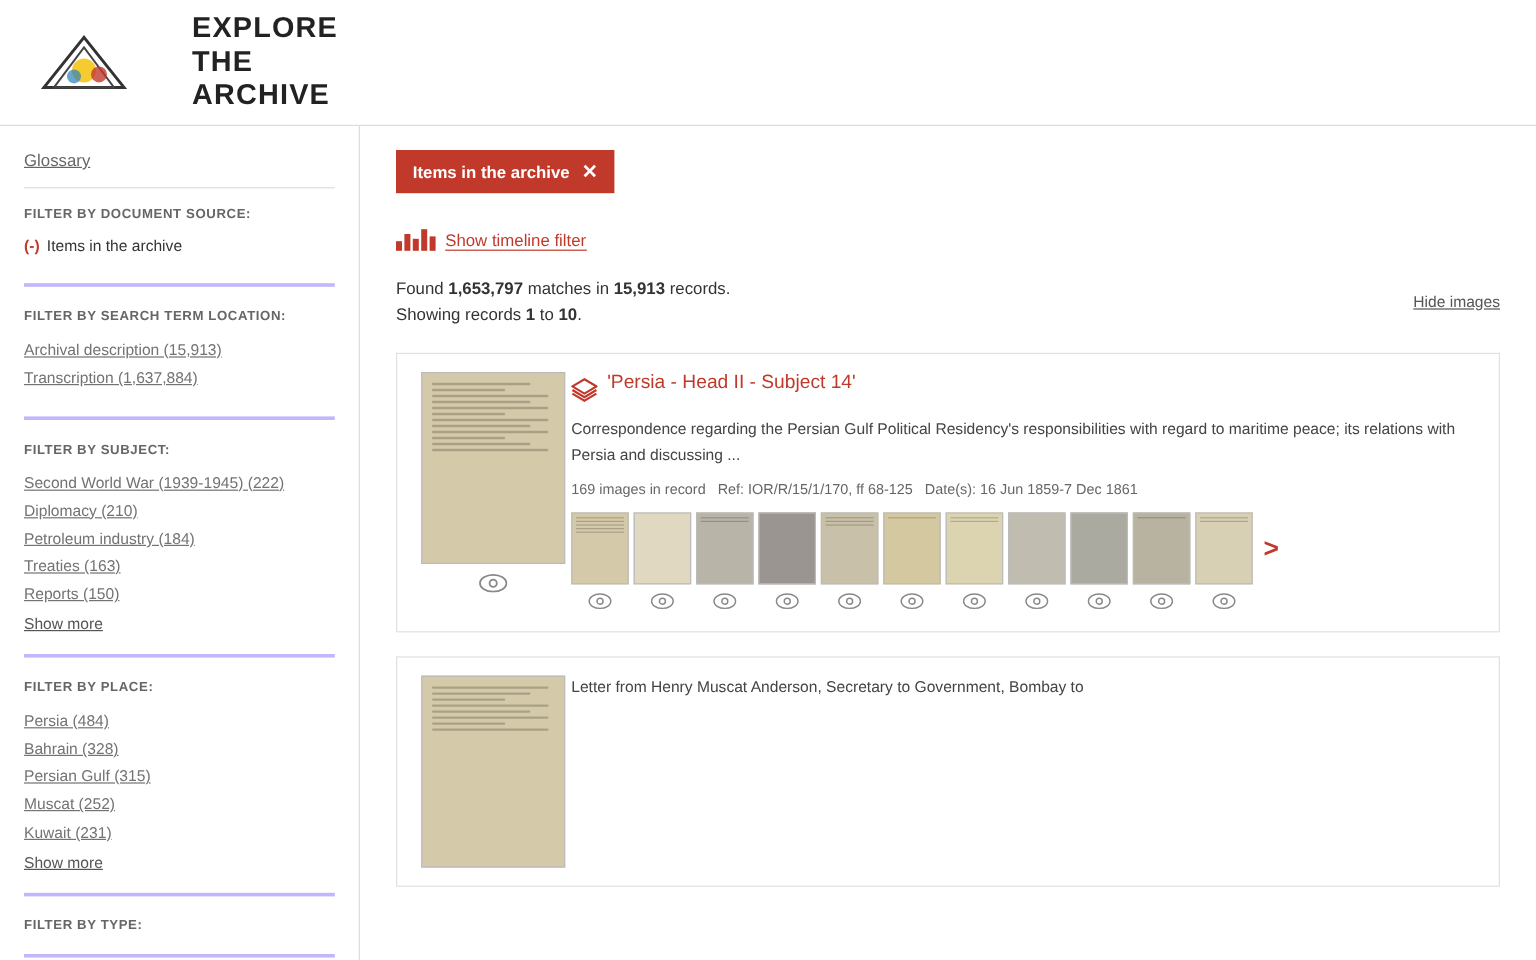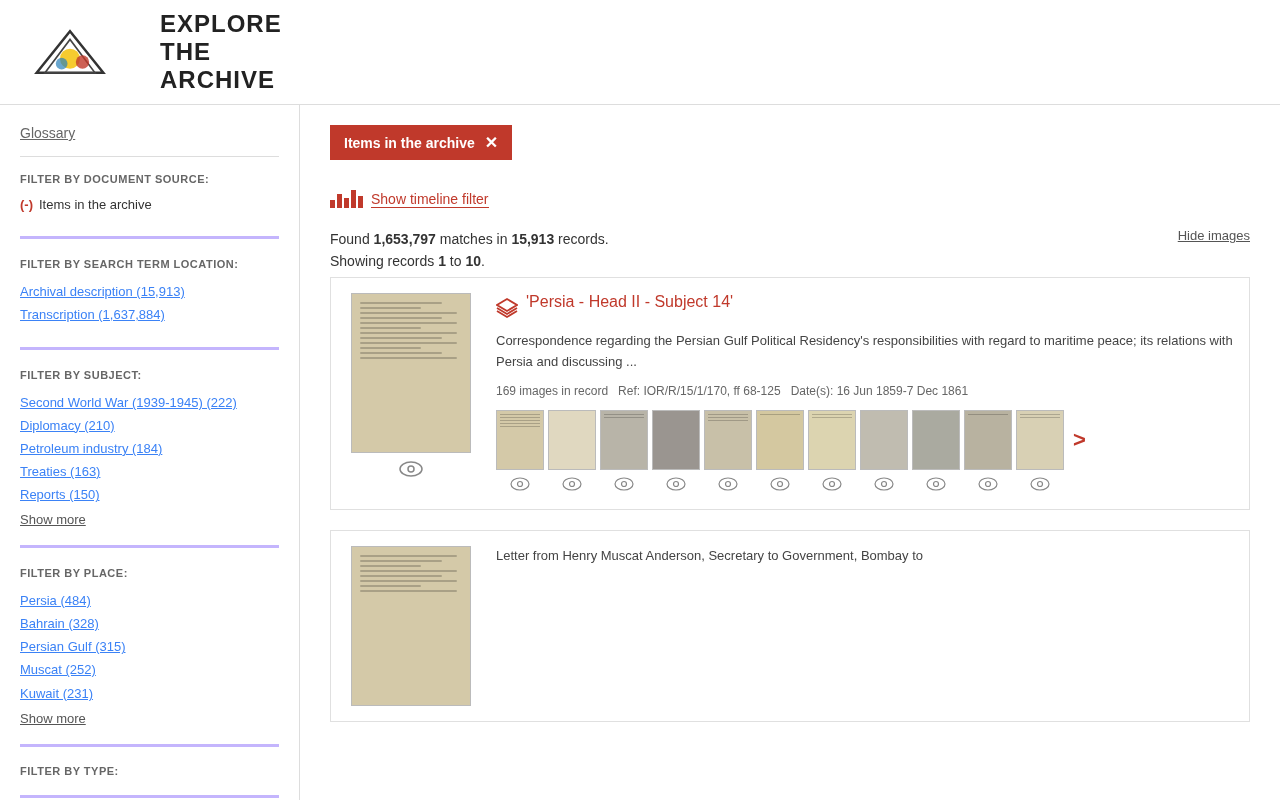--- a/index.html
+++ b/index.html
@@ -15,21 +15,21 @@
     
     .layout { display: flex; min-height: 740px; }
 
     
     .sidebar { width: 300px; min-width: 300px; border-right: 1px solid #ddd; padding: 20px 20px; }
     .sidebar-glossary { font-size: 14px; color: #666; text-decoration: underline; cursor: pointer; padding-bottom: 15px; border-bottom: 1px solid #ddd; margin-bottom: 15px; }
     .filter-section { margin-bottom: 18px; padding-bottom: 18px; border-bottom: 3px solid #c4b5fd; }
     .filter-title { font-size: 11px; font-weight: bold; color: #666; letter-spacing: 0.5px; text-transform: uppercase; margin-bottom: 10px; line-height: 1.4; }
     .filter-active { display: flex; align-items: center; font-size: 13px; color: #333; margin-bottom: 6px; }
     .filter-active .minus { color: #c0392b; margin-right: 6px; font-weight: bold; }
-    .filter-link { font-size: 13px; color: #3b82f6; text-decoration: underline; cursor: pointer; margin-bottom: 5px; display: block; line-height: 1.4; }
+    .filter-link { font-size: 13px; color: #737373; text-decoration: underline; cursor: pointer; margin-bottom: 5px; display: block; line-height: 1.4; }
     .show-more { font-size: 13px; color: #555; text-decoration: underline; cursor: pointer; margin-top: 8px; display: block; }
     .filter-type-title { font-size: 11px; font-weight: bold; color: #666; letter-spacing: 0.5px; text-transform: uppercase; margin-top: 5px; }
 
     
     .main { flex: 1; padding: 20px 30px; }
 
     
     .search-row { display: flex; align-items: center; justify-content: space-between; margin-bottom: 15px; }
     .search-box { display: flex; align-items: center; }
     .search-input { width: 290px; height: 44px; border: 1px solid #ccc; padding: 0 12px; font-size: 14px; color: #999; outline: none; }
@@ -41,27 +41,27 @@
     .active-tag { display: inline-flex; align-items: center; background: #c0392b; color: white; padding: 8px 14px; font-size: 14px; font-weight: bold; margin-bottom: 15px; }
     .active-tag .close-x { margin-left: 10px; cursor: pointer; font-size: 16px; }
 
     
     .timeline-row { display: flex; align-items: center; margin-bottom: 20px; }
     .bar-icon { display: flex; align-items: flex-end; gap: 2px; margin-right: 8px; }
     .bar-icon span { display: inline-block; background: #c0392b; width: 5px; }
     .timeline-link { color: #c0392b; text-decoration: none; font-size: 14px; cursor: pointer; border-bottom: 1px solid #c0392b; }
 
     
-    .results-header { display: flex; justify-content: space-between; align-items: flex-start; margin-bottom: 4px; }
+    .results-header { display: flex; justify-content: space-between; align-items: center; margin-bottom: 20px; }
     .results-text { font-size: 14px; line-height: 1.6; color: #333; }
     .results-text strong { font-weight: bold; }
     .hide-images { font-size: 13px; color: #555; text-decoration: underline; cursor: pointer; }
 
     
-    .result-item { display: flex; border: 1px solid #e0e0e0; margin-bottom: 20px; padding: 15px; gap: 20px; background: #fff; }
+    .result-item { display: flex; border: 1px solid #e0e0e0; margin-bottom: 20px; padding: 15px; background: #fff; }
     .result-thumb { width: 130px; min-width: 130px; display: flex; flex-direction: column; align-items: center; }
     .thumb-img { width: 120px; height: 160px; background: #d4c9a8; border: 1px solid #bbb; display: flex; align-items: center; justify-content: center; overflow: hidden; }
     .thumb-lines { width: 100%; height: 100%; display: flex; flex-direction: column; justify-content: flex-start; padding: 8px; gap: 3px; }
     .thumb-line { height: 2px; background: rgba(0,0,0,0.2); border-radius: 1px; }
     .thumb-line.short { width: 60%; }
     .thumb-line.medium { width: 80%; }
     .thumb-line.long { width: 95%; }
     .eye-icon { margin-top: 8px; cursor: pointer; display: flex; align-items: center; justify-content: center; }
     .result-content { flex: 1; }
     .result-icon { display: inline-flex; margin-right: 8px; vertical-align: middle; }

